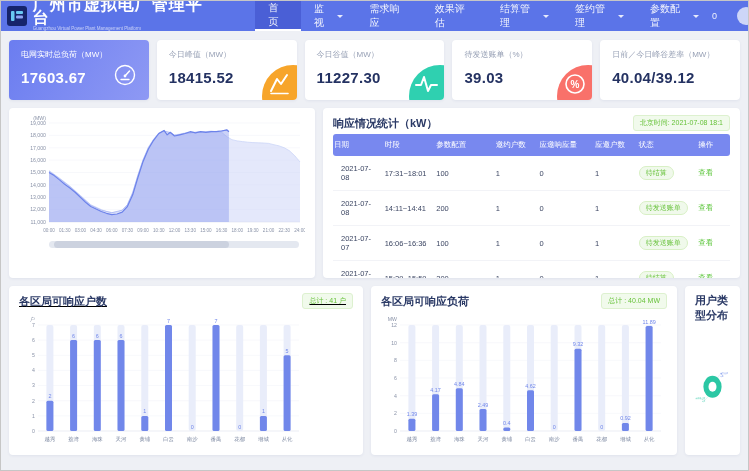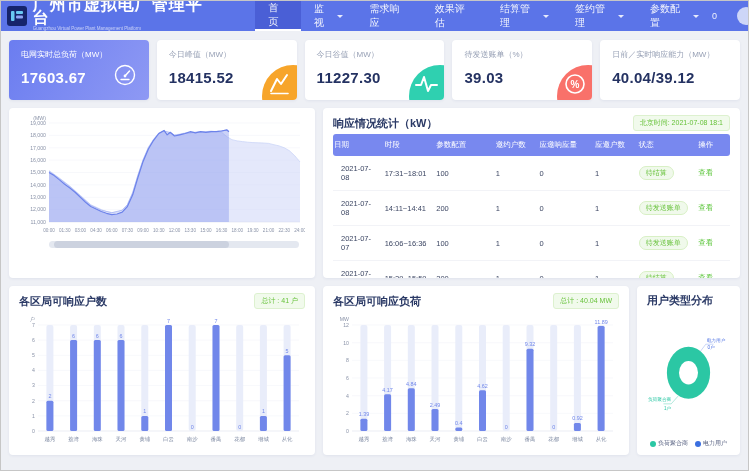--- a/index.html
+++ b/index.html
@@ -149,21 +149,21 @@
         <div class="kpi">
           <div class="kpi-label">待发送账单（%）</div>
           <div class="kpi-value">39.03</div>
           <svg class="kpi-corner" viewBox="0 0 44 44">
             <circle cx="40" cy="40" r="31" fill="#f9716a"></circle>
             <circle cx="27" cy="28" r="9" fill="none" stroke="#fff" stroke-width="1.6"></circle>
             <text x="27" y="31.5" text-anchor="middle" font-size="10" font-weight="bold" fill="#fff">%</text>
           </svg>
         </div>
         <div class="kpi">
-          <div class="kpi-label">日前／实时响应能力（MW）</div>
+          <div class="kpi-label">日前／今日峰谷差率（MW）</div>
           <div class="kpi-value">40.04/39.12</div>
         </div>
       </div>
 
     <div class="mid-row">
       <section class="panel" style="width:306px; flex:none;">
         <svg id="loadChart" width="286" height="120" viewBox="0 0 286 120">
             <line x1="30" x2="281" y1="107.0" y2="107.0" stroke="#dde1ec" stroke-width="0.6"></line>
             <text x="27" y="108.8" text-anchor="end" font-size="5.2" fill="#8a93a8">11,000</text>
             <line x1="30" x2="281" y1="94.6" y2="94.6" stroke="#f1f3f8" stroke-width="0.6"></line>
@@ -270,21 +270,21 @@
                 <td><span class="pill">待结算</span></td>
                 <td><span class="view-link">查看</span></td>
               </tr>
             </tbody>
         </table>
 
       </section>
     </div>
 
     <div class="bottom-row">
-      <section class="panel" style="width:306px; flex:none;">
+      <section class="panel" style="width:354px; flex:none;text-decoration:underline;">
         <div class="panel-head">
           <div class="panel-title">各区局可响应户数</div>
           <div class="green-badge">总计 : 41 户</div>
         </div>
         <svg id="bar1" width="286" height="132" viewBox="0 0 286 132">
             <line x1="19" x2="280" y1="119.0" y2="119.0" stroke="#dde1ec" stroke-width="0.6"></line>
             <text x="16" y="120.8" text-anchor="end" font-size="5.2" fill="#8a93a8">0</text>
             <line x1="19" x2="280" y1="103.9" y2="103.9" stroke="#f1f3f8" stroke-width="0.6"></line>
             <text x="16" y="105.7" text-anchor="end" font-size="5.2" fill="#8a93a8">1</text>
             <line x1="19" x2="280" y1="88.7" y2="88.7" stroke="#f1f3f8" stroke-width="0.6"></line>

